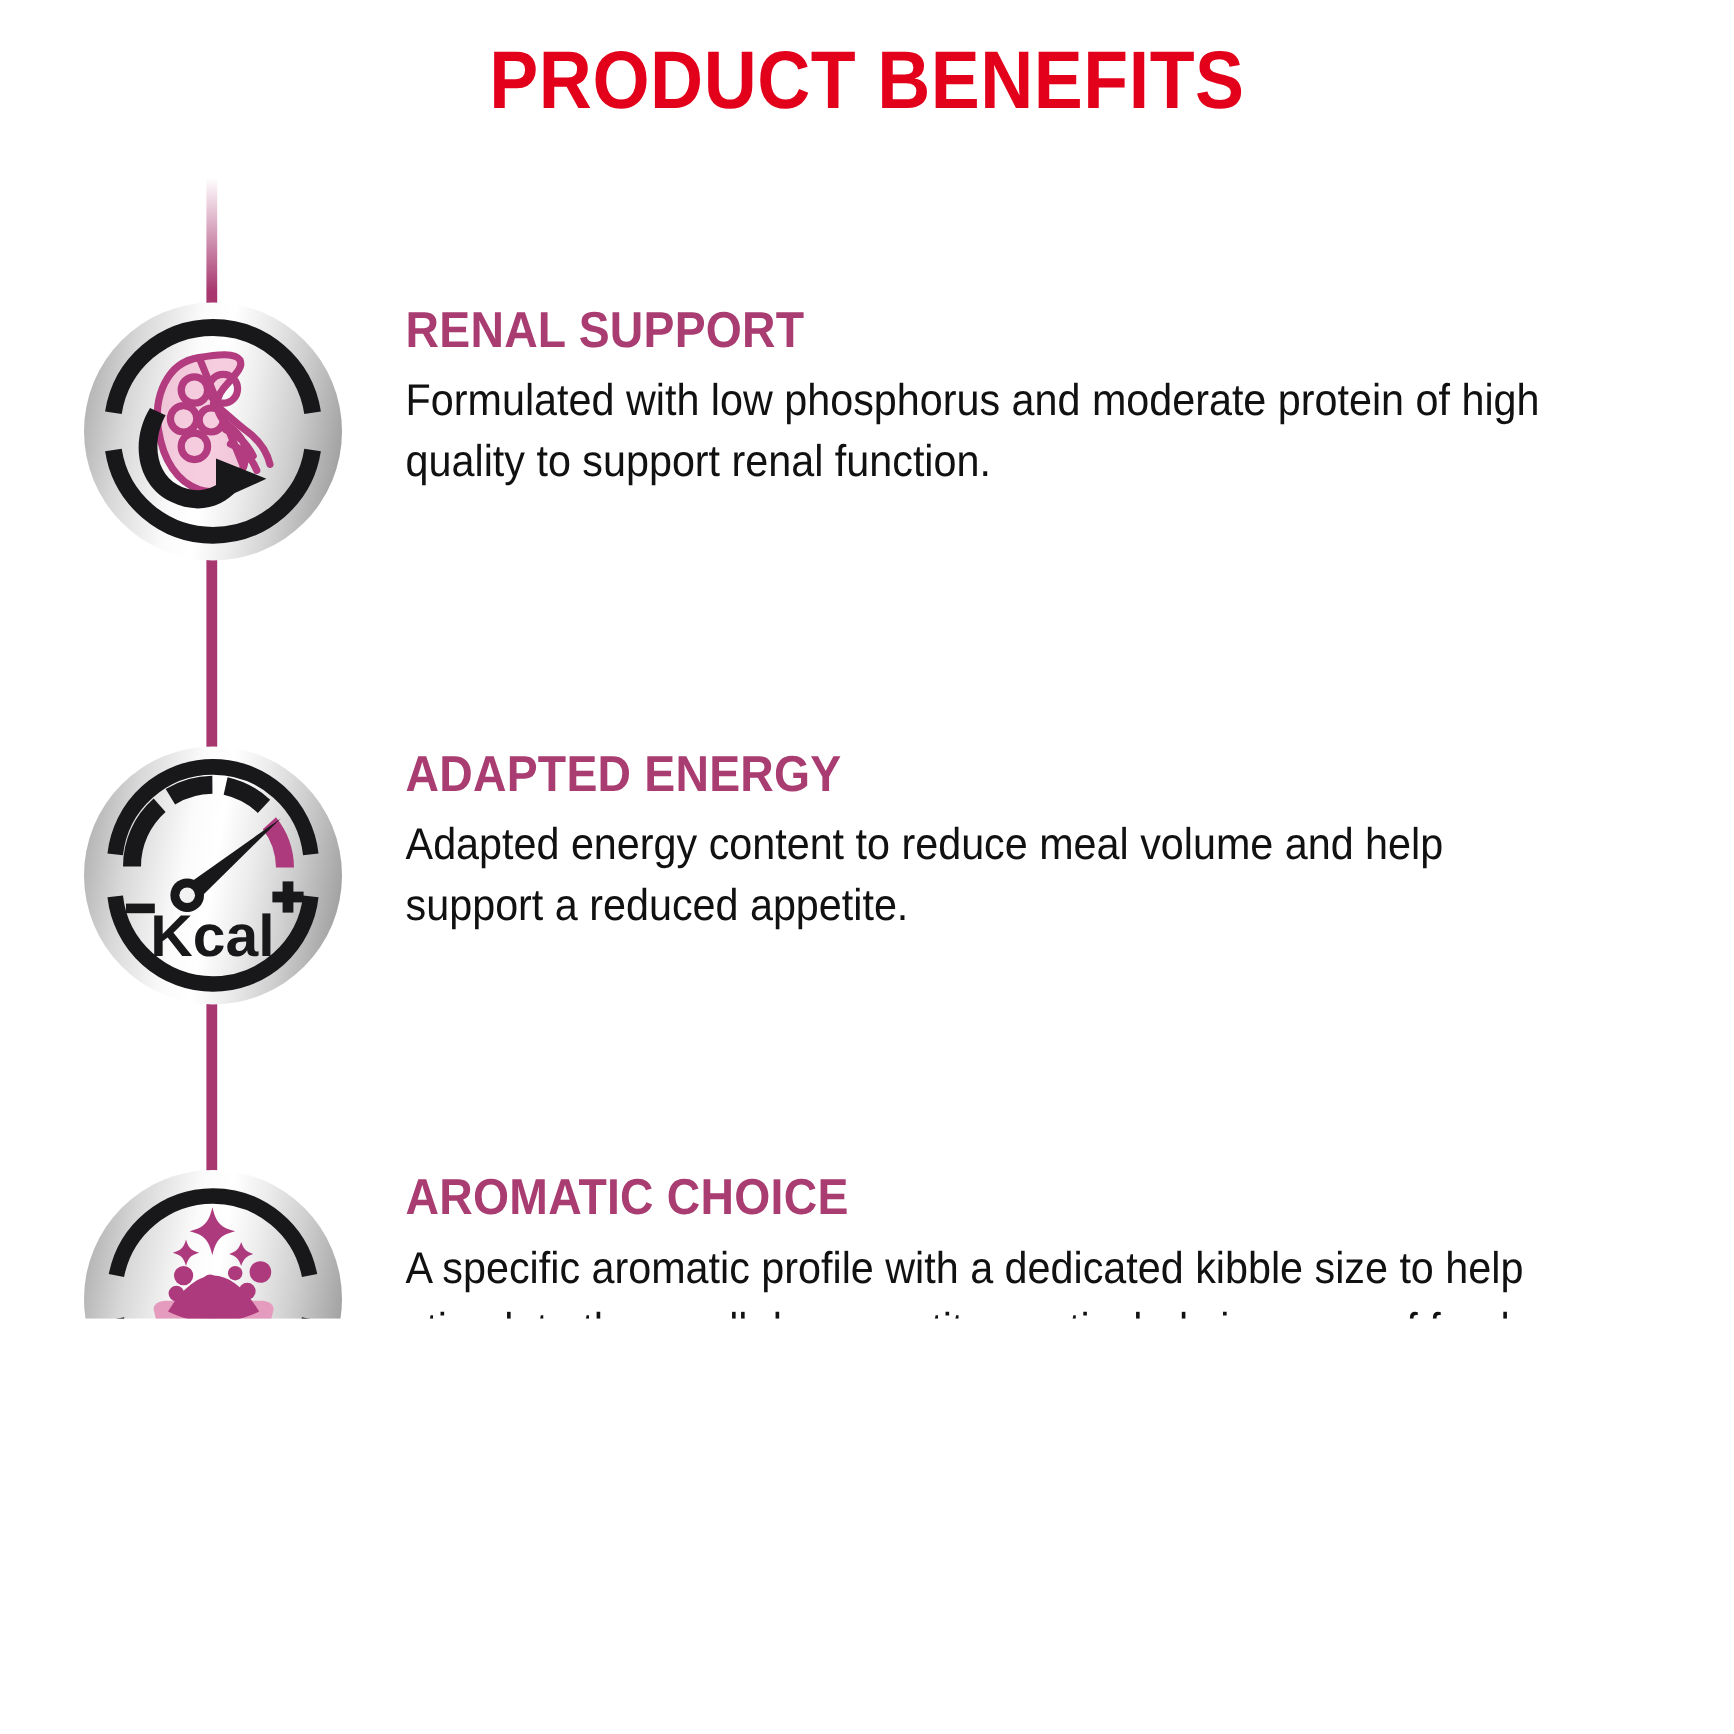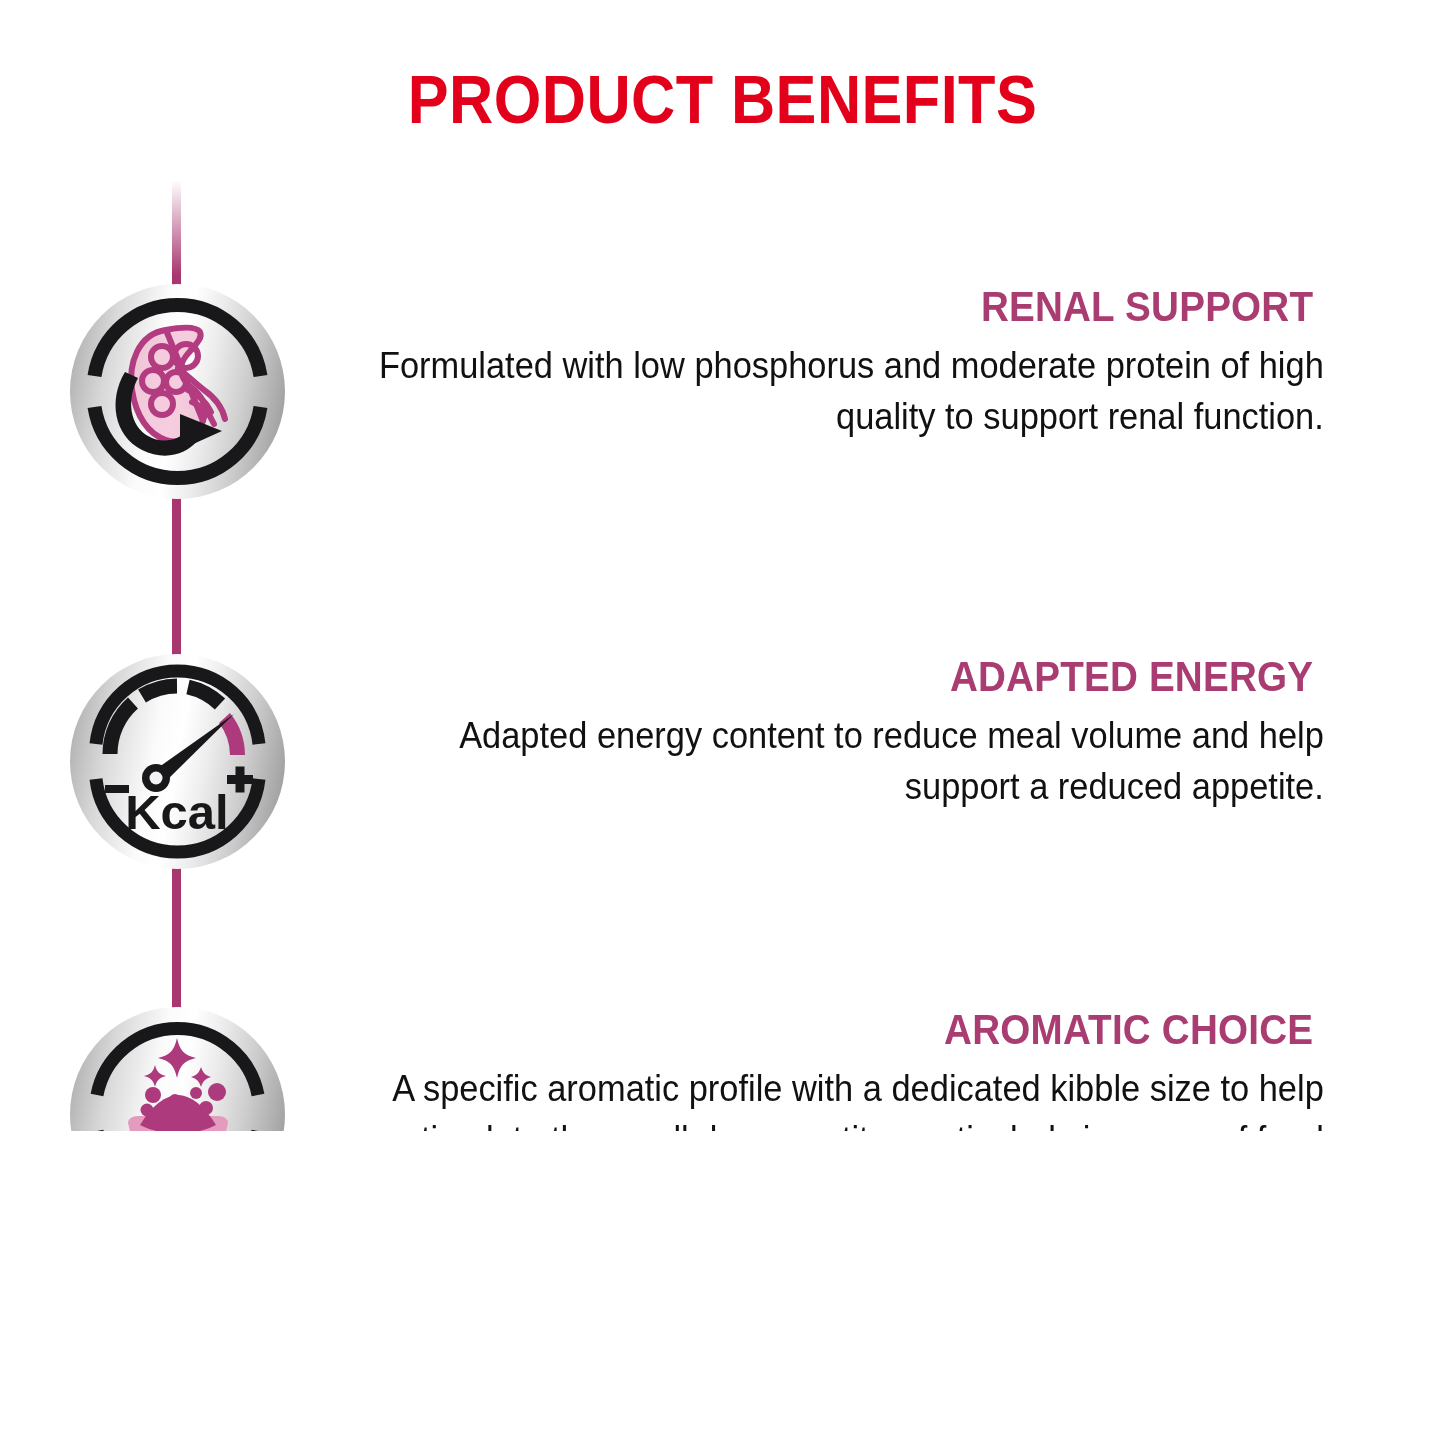--- a/index.html
+++ b/index.html
@@ -7,21 +7,20 @@
     padding: 0;
     background: #ffffff;
   }
   #page {
     position: relative;
     width: 1445px;
     height: 1099px;
     background: #ffffff;
     overflow: hidden;
     font-family: "Liberation Sans", sans-serif;
-    margin-top: 32px;
   }
 
   
   #page-title {
     position: absolute;
     left: 0;
     top: 28px;
     width: 1445px;
     text-align: center;
     color: #E2001A;
@@ -86,21 +85,20 @@
     height: 215px;
     display: block;
   }
 
   
   .benefit-text {
     position: absolute;
     left: 338px;
     top: 0;
     width: 1060px;
-    text-align: right;
   }
   .benefit-heading {
     color: #A93C70;
     font-family: "Liberation Sans", sans-serif;
     font-weight: bold;
     font-size: 42px;
     line-height: 46px;
     letter-spacing: 0.2px;
     transform: scaleX(0.92);
     transform-origin: left top;

